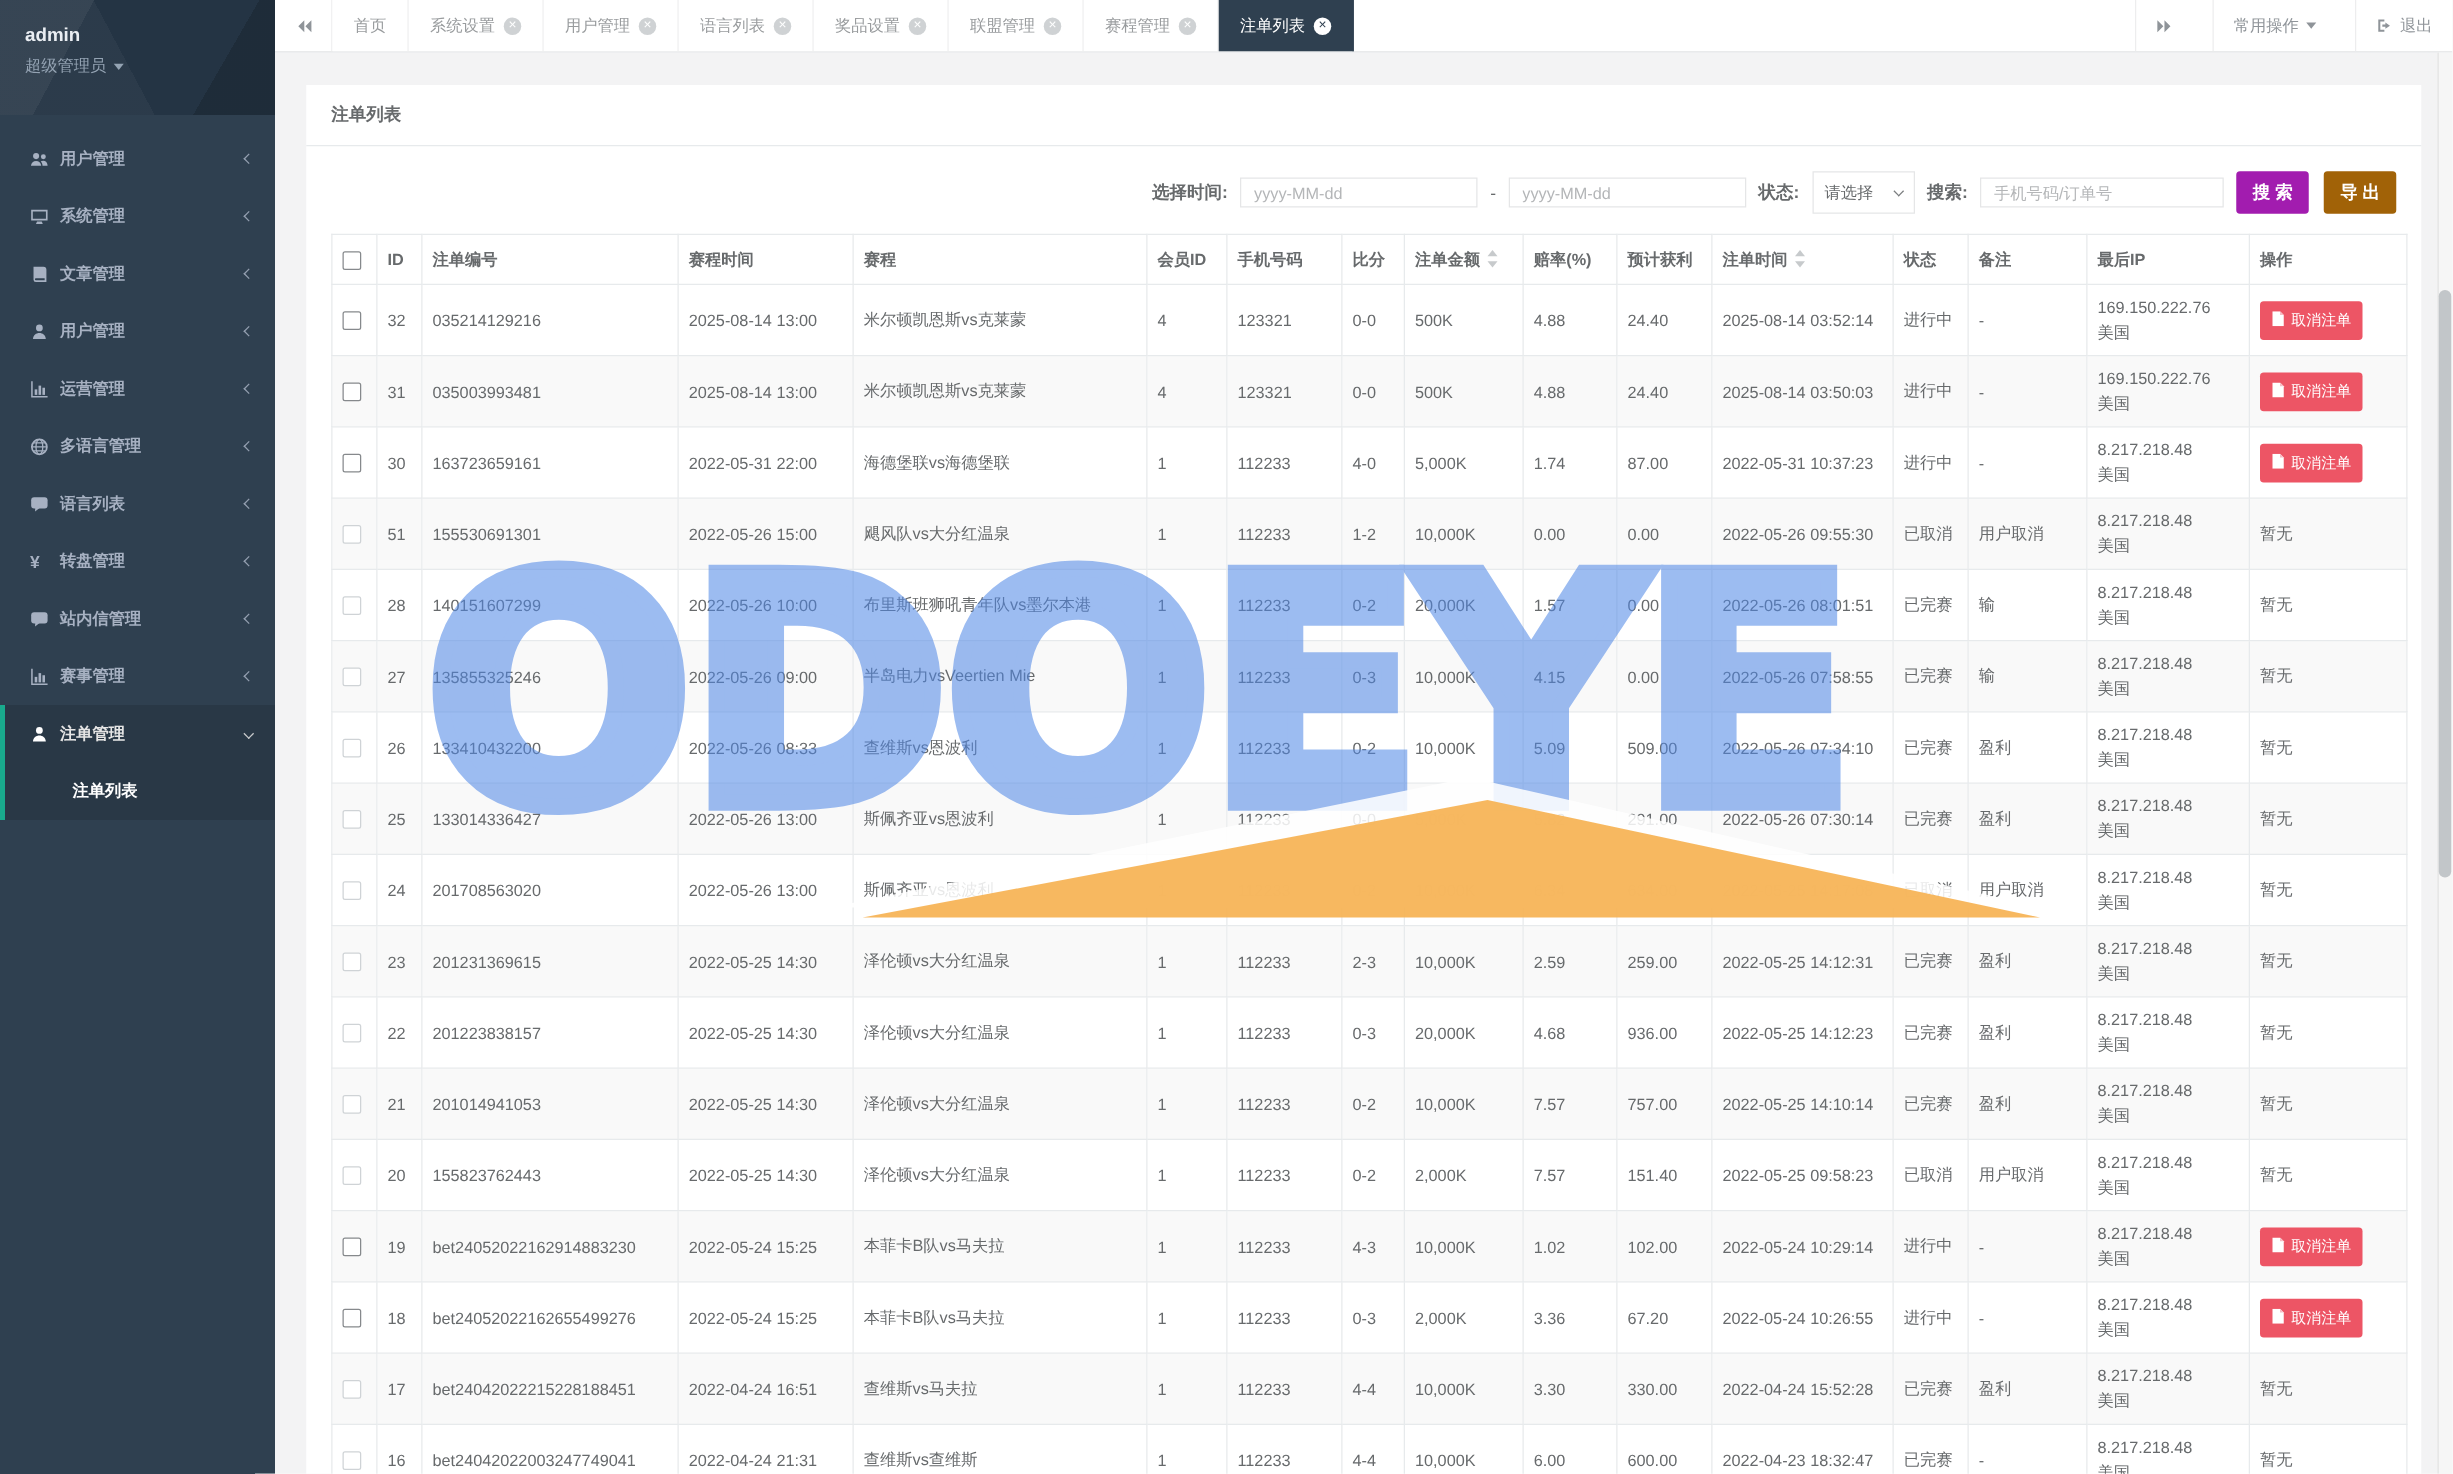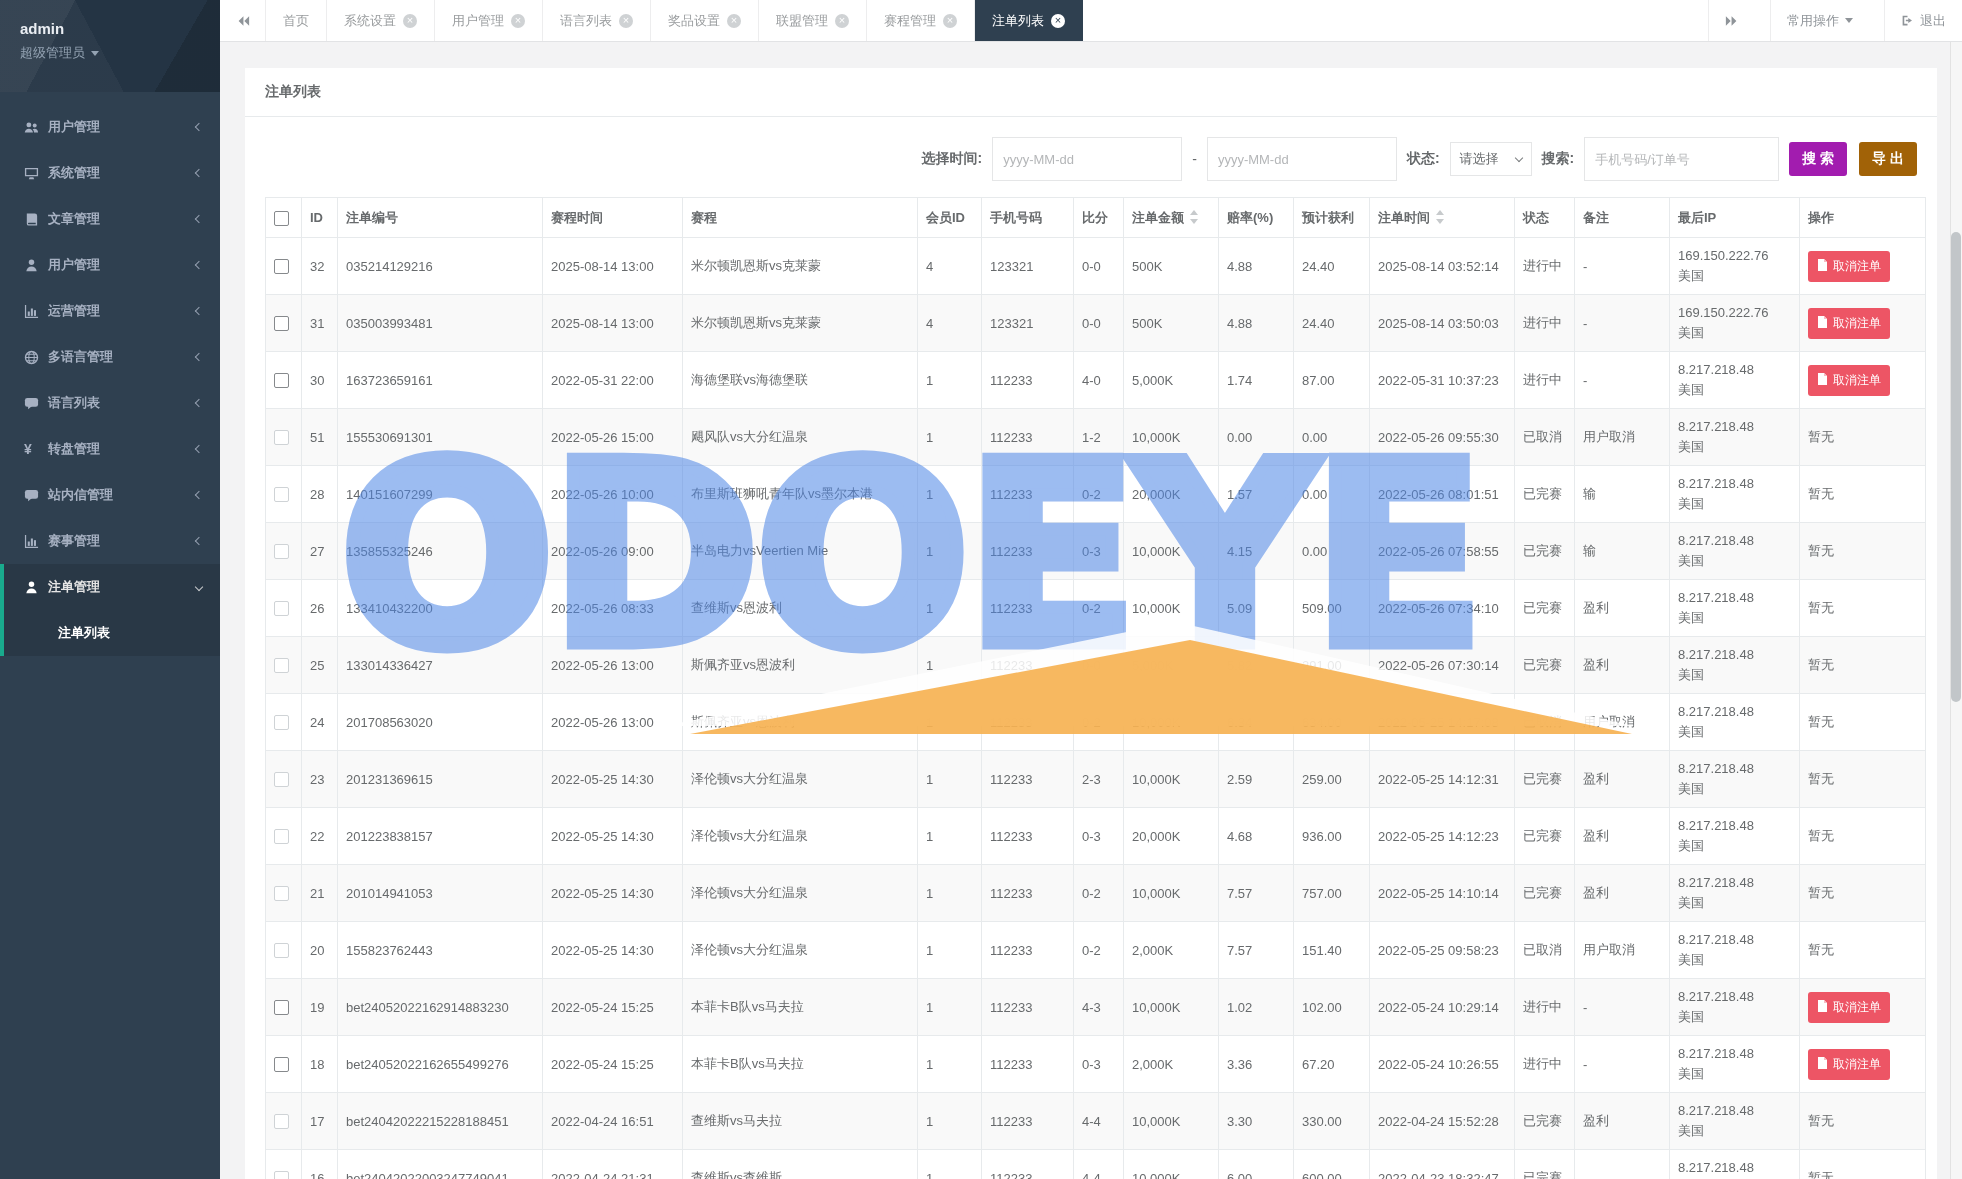--- a/index.html
+++ b/index.html
@@ -42,21 +42,21 @@
   .tab.active .tab-close { background:#fff; color:#2f4050; }
   .tabbar-right { margin-left:auto; display:flex; align-items:stretch; }
   .tr-seg { display:flex; align-items:center; gap:6px; padding:0 16px; font-size:13px; color:#8f9499; border-left:1px solid #ededee; cursor:pointer;margin-left:15px; }
 
   
   .content { padding:26px 25px 0 25px; height:calc(100% - 42px); }
   .panel { background:#fff; }
   .panel-title { padding:15px 20px; border-bottom:1px solid #e7eaec; font-size:14px; font-weight:600; color:#676a6c; }
   .filter-row { display:flex; justify-content:flex-end; align-items:center; gap:10px; padding:20px 20px 16px 20px; font-size:14px; }
   .flabel { font-weight:700; color:#676a6c; }
-  .txt { height:44px; border:1px solid #e5e6e7; padding:0 10px; font-size:13px; color:#676a6c; width:190px; outline:none; font-family:inherit; }
+  .txt { height:24px; border:1px solid #e5e6e7; padding:0 10px; font-size:13px; color:#676a6c; width:190px; outline:none; font-family:inherit; }
   .txt::placeholder { color:#b4b6b8; }
   .txt.search { width:195px; }
   .sel { width:82px; height:34px; border:1px solid #e5e6e7; display:flex; align-items:center; justify-content:space-between; padding:0 9px; font-size:13px; color:#676a6c; cursor:pointer; background:#fff; }
   .sel .chev { color:#7a7d7f; margin-top:-3px; }
   .btn { height:34px; padding:0 13px; border:none; color:#fff; font-size:14px; font-weight:700; border-radius:3px; cursor:pointer; font-family:inherit; }
   .btn.green { background:#a21caf; }
   .btn.red { background:#a16207; margin-left:2px; }
 
   
   table { border-collapse:collapse; margin:0 20px 20px 20px; width:calc(100% - 40px); table-layout:fixed; font-size:13px; color:#676a6c; background:#fff; }

